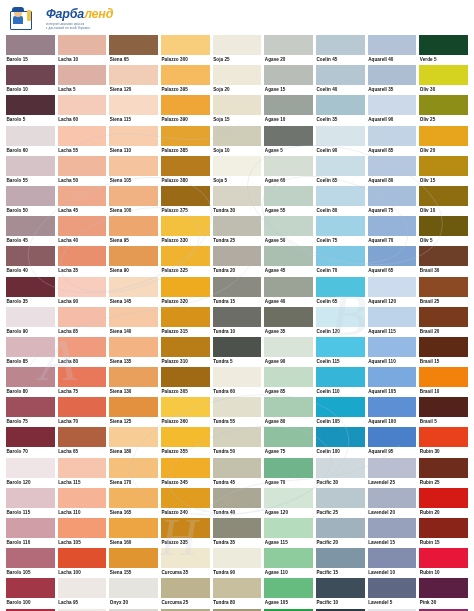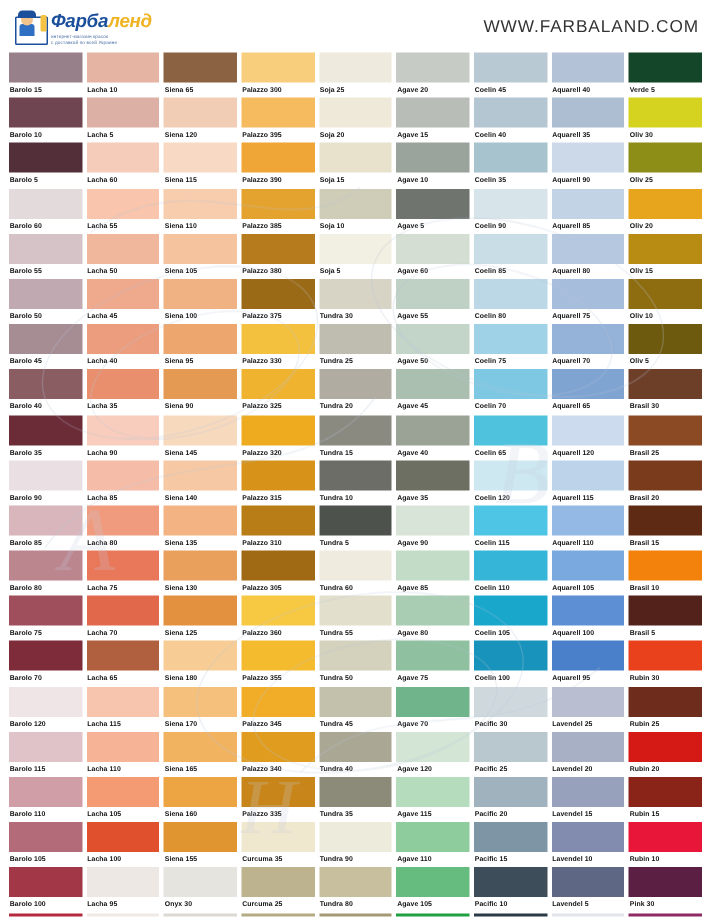--- a/index.html
+++ b/index.html
@@ -15,21 +15,21 @@
   
   .header{
     position:relative;
     height:35px;
     display:flex;
     align-items:center;
     justify-content:space-between;
     padding:0 8px 0 10px;
     box-sizing:border-box;
   }
-  .logo-wrap{display:flex;align-items:flex-start;gap:2px;justify-content:center;}
+  .logo-wrap{display:flex;align-items:flex-start;gap:14px;justify-content:center;}
   .logo-mark{
     width:22px;height:22px;
     position:relative;
     flex:0 0 auto;
     margin-top:2px;
   }
   .logo-mark .can{
     position:absolute;left:0;top:4px;width:20px;height:17px;
     background:#ffffff;border:1.2px solid #1b4f9c;border-radius:1px;
   }
@@ -112,21 +112,20 @@
         <div class="worker-head"></div>
         <div class="worker-cap"></div>
         <div class="brush"></div>
       </div>
       <div class="logo-text">
         <div class="logo-name"><span>Фарба</span><span class="accent">ленд</span></div>
         <div class="logo-tag">интернет-магазин красок</div>
         <div class="logo-tag2">с доставкой по всей Украине</div>
       </div>
     </div>
-    <div class="site-url">WWW.FARBALAND.COM</div>
   </div>
 
   <svg class="watermark" viewBox="0 0 474 576" preserveAspectRatio="none">
     <g fill="none" stroke="#b9c7d8" stroke-width="0.9" opacity="0.55">
       <ellipse cx="120" cy="200" rx="95" ry="52" transform="rotate(-18 120 200)"></ellipse>
       <ellipse cx="130" cy="215" rx="72" ry="38" transform="rotate(-18 130 215)"></ellipse>
       <ellipse cx="345" cy="170" rx="100" ry="55" transform="rotate(16 345 170)"></ellipse>
       <ellipse cx="335" cy="185" rx="75" ry="40" transform="rotate(16 335 185)"></ellipse>
       <ellipse cx="240" cy="420" rx="110" ry="58" transform="rotate(-10 240 420)"></ellipse>
       <ellipse cx="250" cy="435" rx="82" ry="42" transform="rotate(-10 250 435)"></ellipse>

